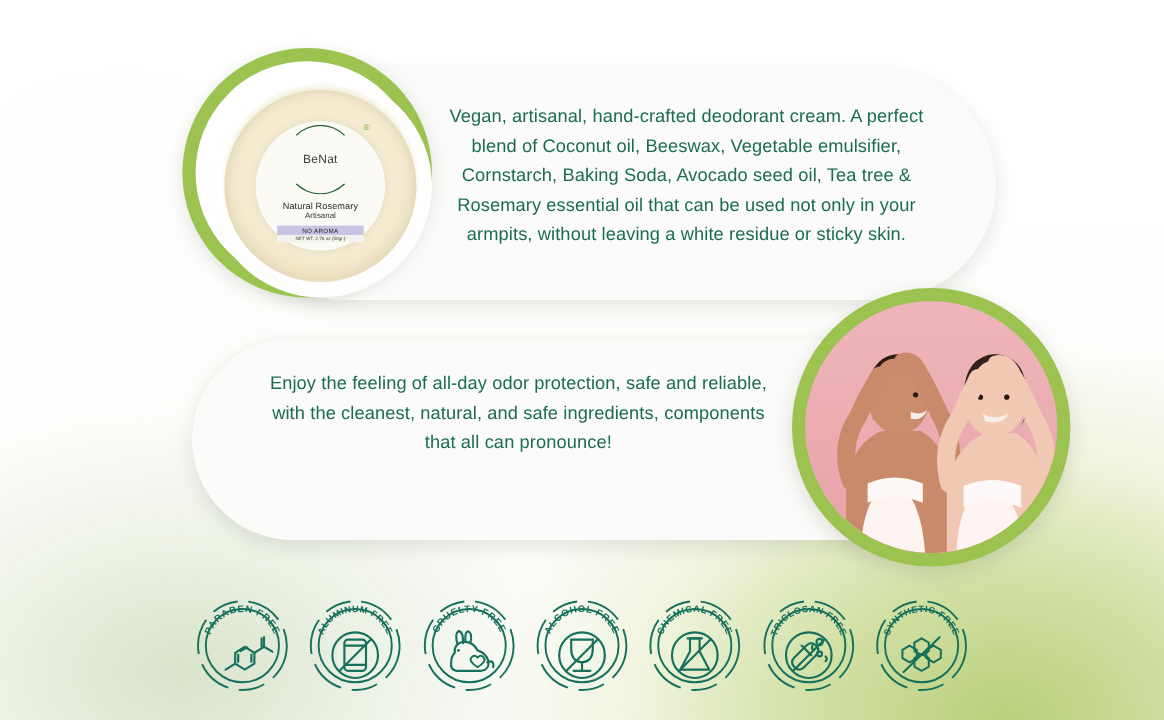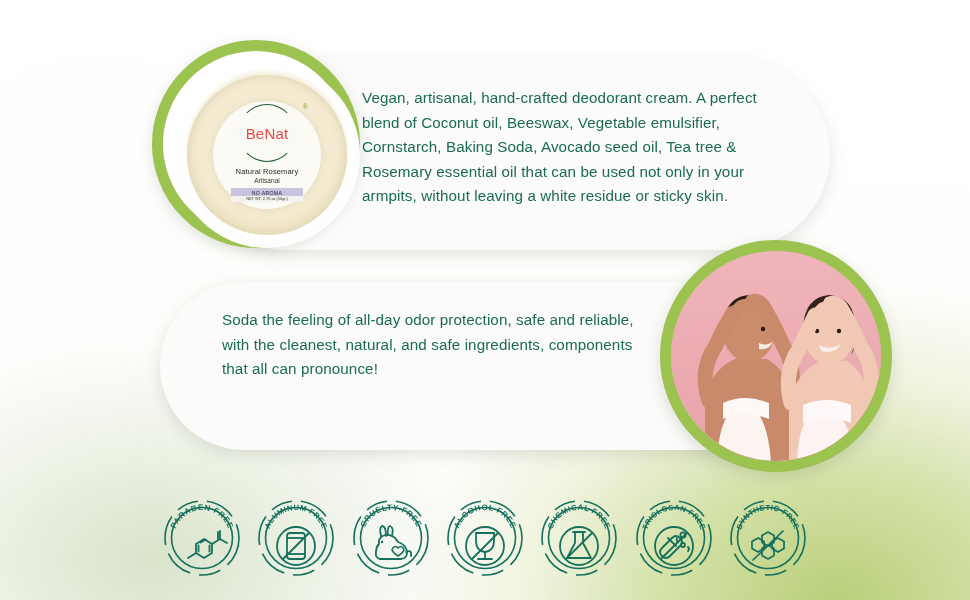--- a/index.html
+++ b/index.html
@@ -60,40 +60,40 @@
     position:absolute;left:50%;top:50%;transform:translate(-50%,-50%);
     width:108px;height:108px;border-radius:50%;
     background:#fbfaf4;display:flex;flex-direction:column;align-items:center;
     justify-content:center;box-shadow:0 0 6px rgba(180,175,150,0.30);
   }
   .brand-circle{
     position:relative;width:56px;height:56px;border-radius:50%;
     border:1.4px solid #1f5c33;border-left-color:transparent;border-right-color:transparent;
     display:flex;align-items:center;justify-content:center;margin-top:-4px;
   }
-  .brand-text{font-size:15px;color:#ef4444;letter-spacing:0.2px;font-family:"Liberation Sans",sans-serif;}
+  .brand-text{font-size:10px;color:#404040;letter-spacing:0.2px;font-family:"Liberation Sans",sans-serif;}
   .brand-reg{position:absolute;right:-13px;top:-2px;font-size:7px;color:#7aa83e;}
   .label-line1{font-size:7.6px;color:#2a2a24;margin-top:5px;letter-spacing:0.1px;}
   .label-line2{font-size:6.6px;color:#3a3a31;margin-top:1px;}
   .label-band{
     margin-top:4px;background:#c9c2e0;width:72px;text-align:center;
     font-size:5.2px;color:#22202c;letter-spacing:0.3px;padding:1.5px 0 0;
   }
   .label-net{font-size:3.9px;color:#3b3a34;width:72px;text-align:center;background:#f4f2ee;padding-bottom:1px;}
 
   .photo-ring{
     left:660px;top:240px;width:232px;height:232px;
     border:11px solid #9cc250;background:#efb9bd;
     box-shadow:0 5px 16px rgba(120,130,100,0.24);overflow:hidden;
   }
   .photo-inner{position:absolute;inset:0;border-radius:50%;overflow:hidden;background:#e8a9ae;}
 
   
   .copy{
-    position:absolute;color:#1b6b53;
+    position:absolute;text-align:center;color:#1b6b53;
     font-family:"Liberation Sans", sans-serif;letter-spacing:0.1px;
   }
   .copy-top{left:362px;top:86px;width:420px;font-size:15.2px;line-height:24.6px;}
   .copy-bottom{left:222px;top:308px;width:420px;font-size:15.2px;line-height:24.6px;}
 
   
   .badges{position:absolute;left:160px;top:488px;width:650px;height:100px;display:flex;
           justify-content:space-between;align-items:flex-start;}
   .badge{position:relative;width:84px;height:96px;}
   .badge svg{display:block;}
@@ -123,21 +123,21 @@
         </div>
         <div class="label-line1">Natural Rosemary</div>
         <div class="label-line2">Artisanal</div>
         <div class="label-band">NO AROMA</div>
         <div class="label-net">NET WT. 2.76 oz (50gr.)</div>
       </div>
     </div>
   </div>
 
   <div class="panel panel-bottom"></div>
-  <div class="copy copy-bottom">Soda the feeling of all-day odor protection, safe and reliable, with the cleanest, natural, and safe ingredients, components that all can pronounce!</div>
+  <div class="copy copy-bottom">Enjoy the feeling of all-day odor protection, safe and reliable, with the cleanest, natural, and safe ingredients, components that all can pronounce!</div>
 
   <div class="ring photo-ring">
     <div class="photo-inner">
       <svg width="210" height="210" viewBox="0 0 210 210">
         <defs>
           <clipPath id="cc">
               <circle cx="105" cy="105" r="105"></circle>
             </clipPath>
           <linearGradient id="bgpink" x1="0" y1="0" x2="0" y2="1">
             <stop offset="0%" stop-color="#efb5ba"></stop>

